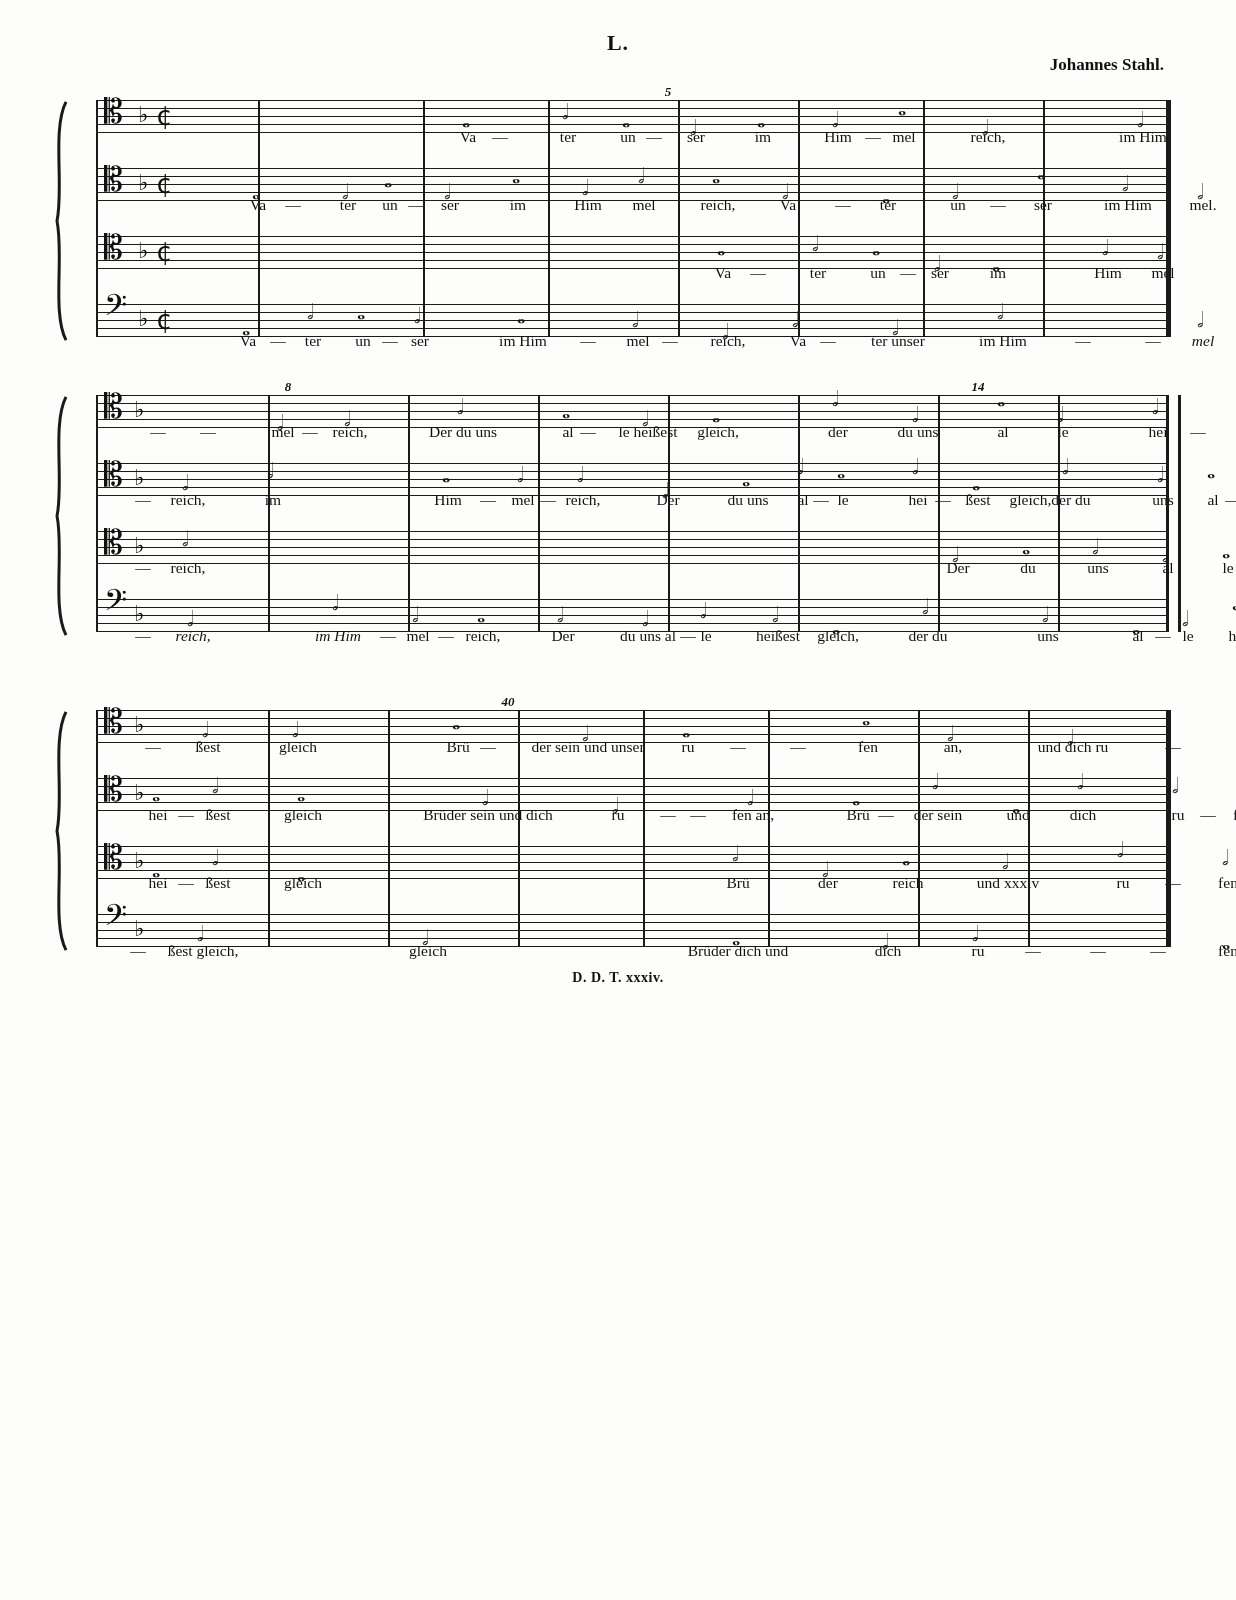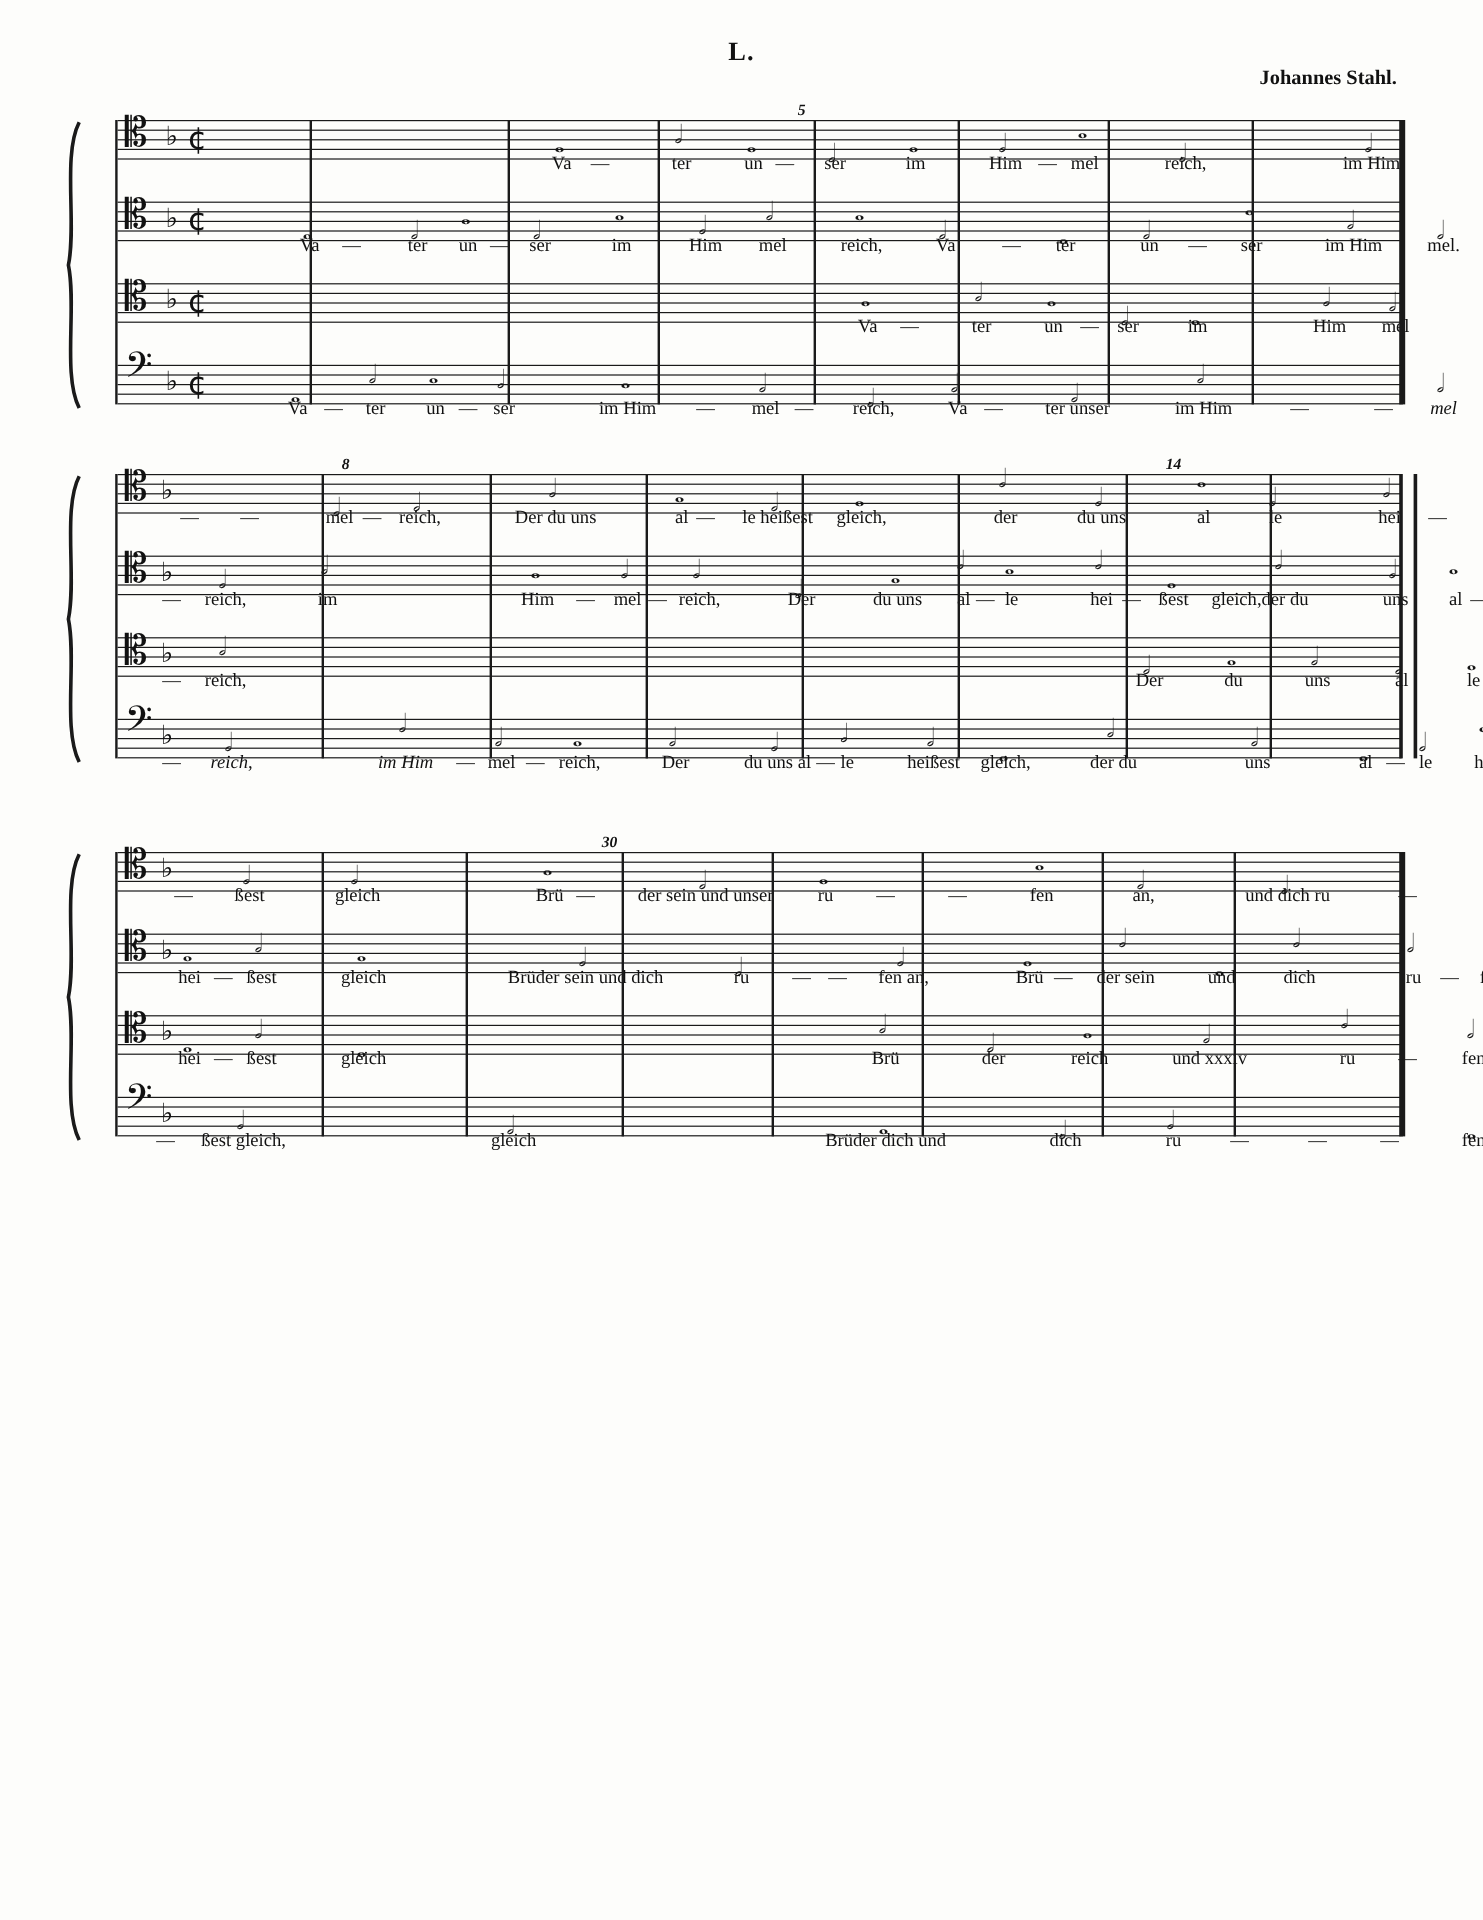--- a/index.html
+++ b/index.html
@@ -529,21 +529,21 @@
         <div class="barline thick" style="left: 1108px; top: 20px; height: 237px;"></div>
         <div class="barline thick" style="left: 1096px; top: 20px; height: 237px;"></div>
       </div>
       <div class="system s3" style="top: 690px;">
         <div class="brace" style="top: 20px; bottom: auto;">
           <svg width="22" height="242" viewBox="0 0 22 250" preserveAspectRatio="none">
             <path d="M18 2 C4 30 16 90 9 125 C16 160 4 220 18 248" fill="none" stroke="#1a1a1a" stroke-width="3"></path>
           </svg>
         </div>
         <div class="sysline-left" style="top: 20px; height: 237px;"></div>
-        <div class="measnum" style="left: 438px; top: 4px;">30</div>
+        <div class="measnum" style="left: 438px; top: 4px;">40</div>
         <div class="staff" style="top: 20px;">
           <div class="lines">
             <i></i>
             <i></i>
             <i></i>
             <i></i>
             <i></i>
           </div>
           <div class="clef c">𝄡</div>
           <div class="keysig" style="left: 36px;">♭</div>
@@ -679,13 +679,14 @@
         <div class="barline" style="left: 448px; top: 20px; height: 237px;"></div>
         <div class="barline" style="left: 573px; top: 20px; height: 237px;"></div>
         <div class="barline" style="left: 698px; top: 20px; height: 237px;"></div>
         <div class="barline" style="left: 848px; top: 20px; height: 237px;"></div>
         <div class="barline" style="left: 958px; top: 20px; height: 237px;"></div>
         <div class="barline thick" style="left: 1098px; top: 20px; height: 237px;"></div>
         <div class="barline thick" style="left: 1096px; top: 20px; height: 237px;"></div>
       </div>
     </div>
 
+  <div class="plate-mark">D. D. T. xxxiv.</div>
 </div>
 
 </body></html>

